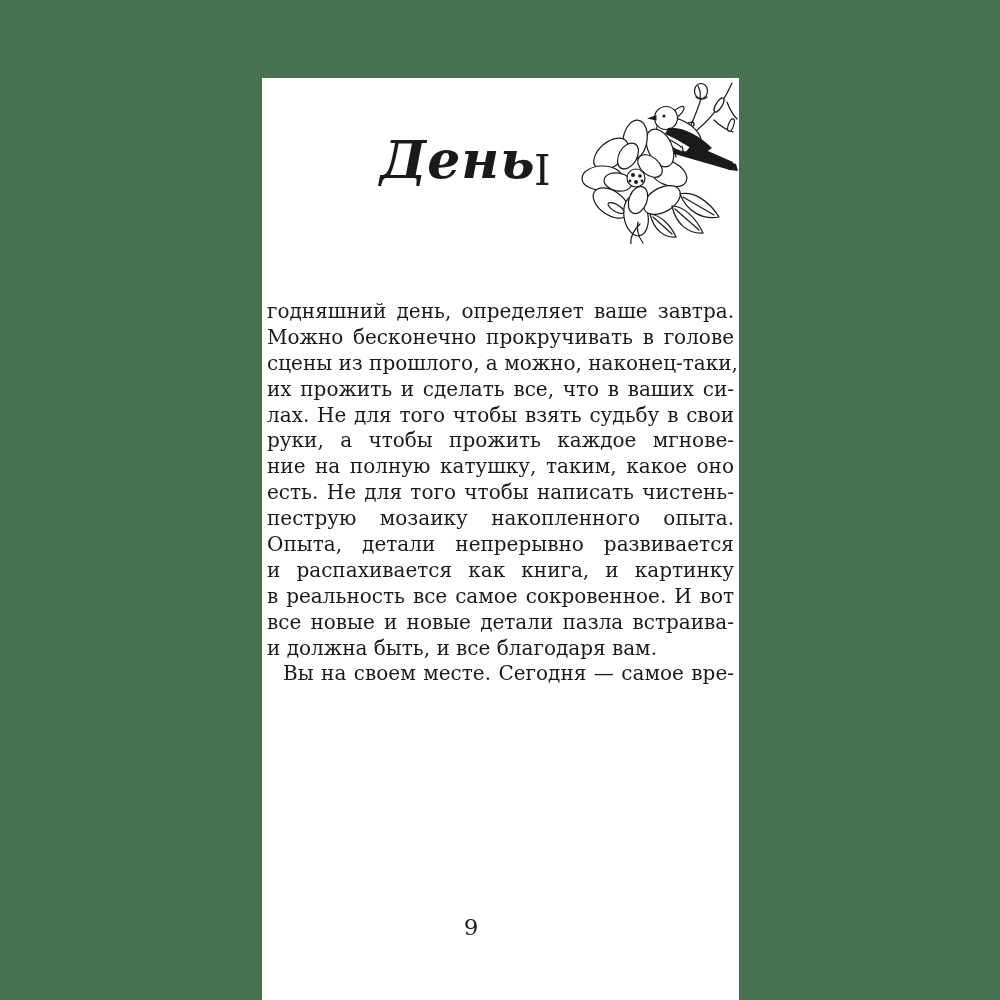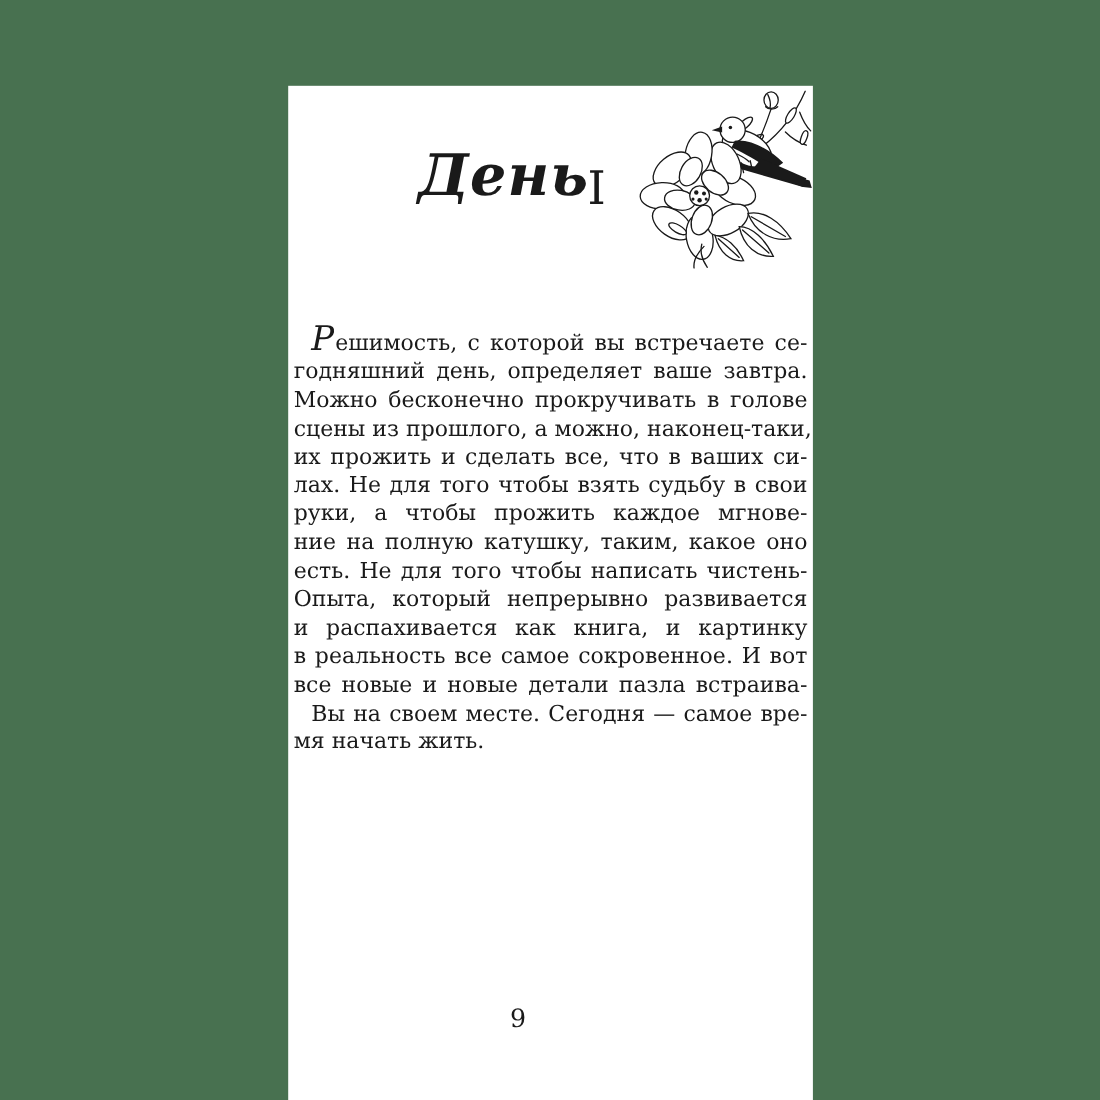--- a/index.html
+++ b/index.html
@@ -148,31 +148,31 @@
       <path class="ln" d="M95 131 L119 152"></path>
       <path class="lnw" d="M70 136 C 80 137, 90 146, 96 159 C 84 160, 74 152, 70 136 Z"></path>
       <path class="ln" d="M73 139 L92 156"></path>
       <ellipse class="lnw" cx="36" cy="130" rx="9" ry="3.5" transform="rotate(210 36 130)"></ellipse>
       <path class="ln" d="M58 144 C 56 152, 58 158, 63 165"></path>
       <path class="ln" d="M60 146 C 53 153, 50 159, 51 166"></path>
     </g>
   </svg>
 
   <div class="body-text">
-      <div class="line indent"><span class="dropcap">Р</span>ешимость, с которой вы встречаете се-</div>
       <div class="line">годняшний день, определяет ваше завтра.</div>
       <div class="line">Можно бесконечно прокручивать в голове</div>
       <div class="line">сцены из прошлого, а можно, наконец-таки,</div>
       <div class="line">их прожить и сделать все, что в ваших си-</div>
       <div class="line">лах. Не для того чтобы взять судьбу в свои</div>
       <div class="line">руки, а чтобы прожить каждое мгнове-</div>
       <div class="line">ние на полную катушку, таким, какое оно</div>
       <div class="line">есть. Не для того чтобы написать чистень-</div>
-      <div class="line">Опыта, который непрерывно развивается</div>
+      <div class="line">пеструю мозаику накопленного опыта.</div>
+      <div class="line">Опыта, детали непрерывно развивается</div>
       <div class="line">и распахивается как книга, и картинку</div>
       <div class="line">в реальность все самое сокровенное. И вот</div>
       <div class="line">все новые и новые детали пазла встраива-</div>
+      <div class="line last">и должна быть, и все благодаря вам.</div>
       <div class="line indent">Вы на своем месте. Сегодня — самое вре-</div>
-      <div class="line last">мя начать жить.</div>
     </div>
 
   <div class="page-number">9</div>
 </div>
 
 </body></html>

